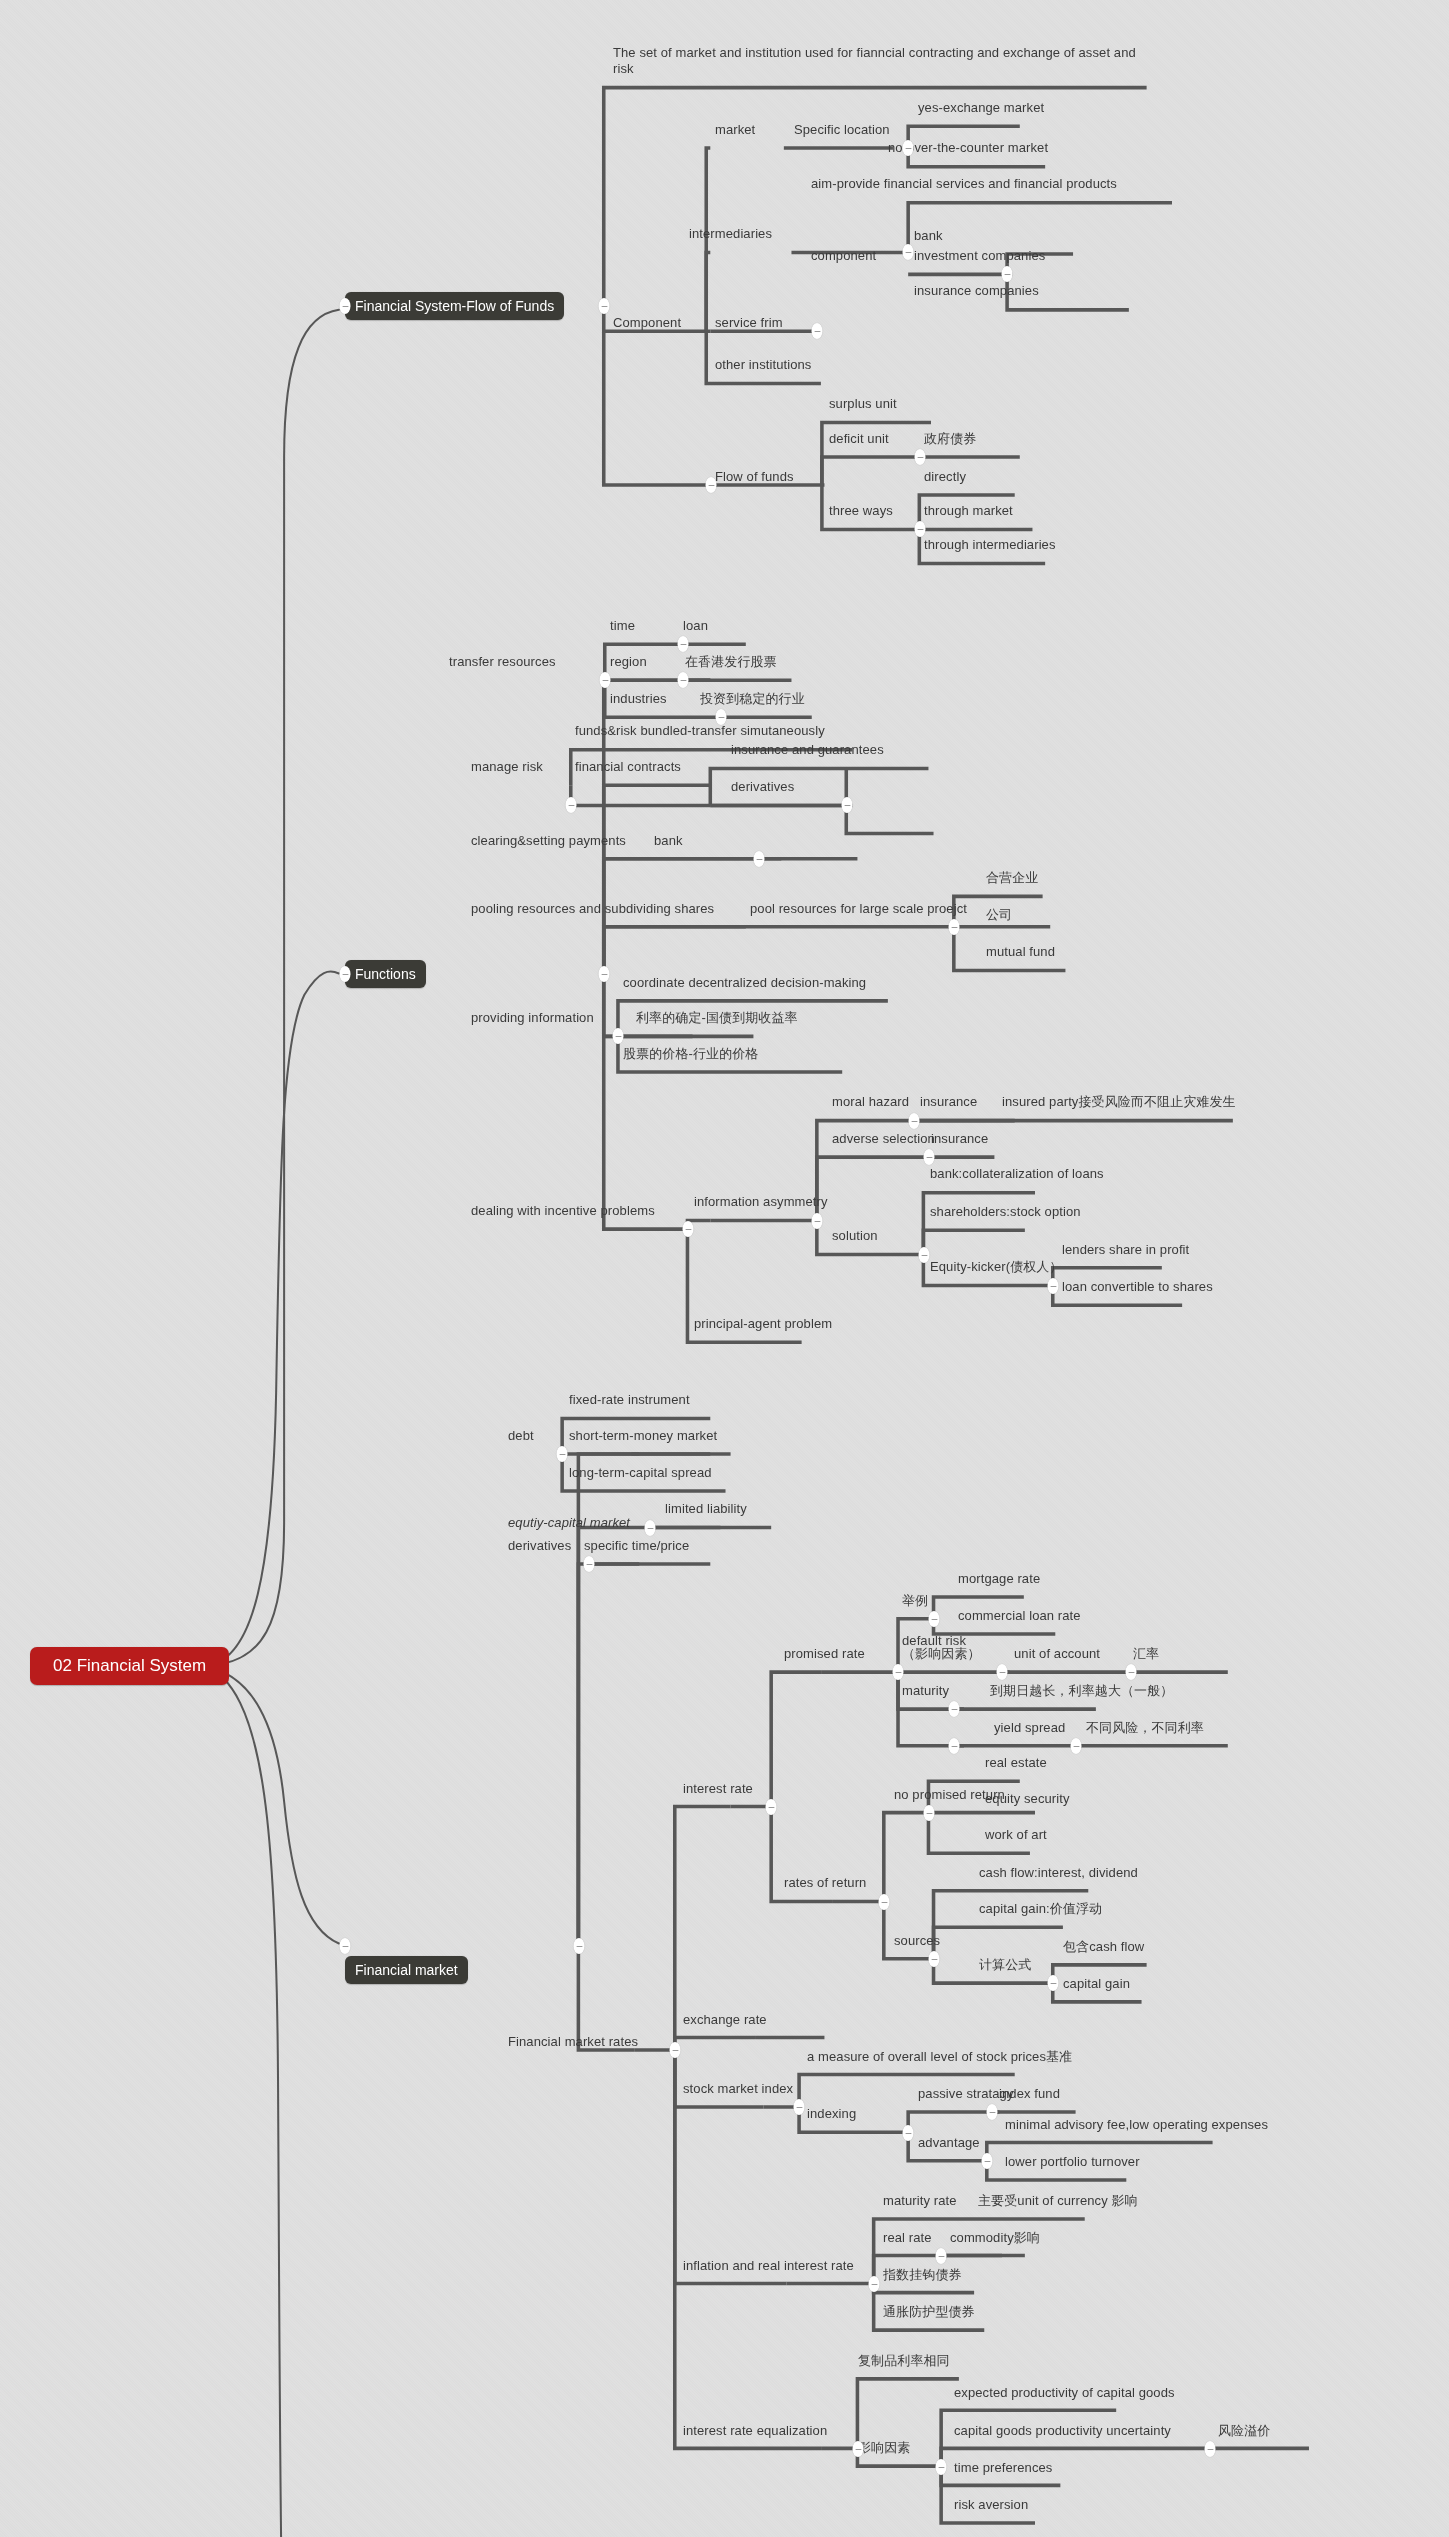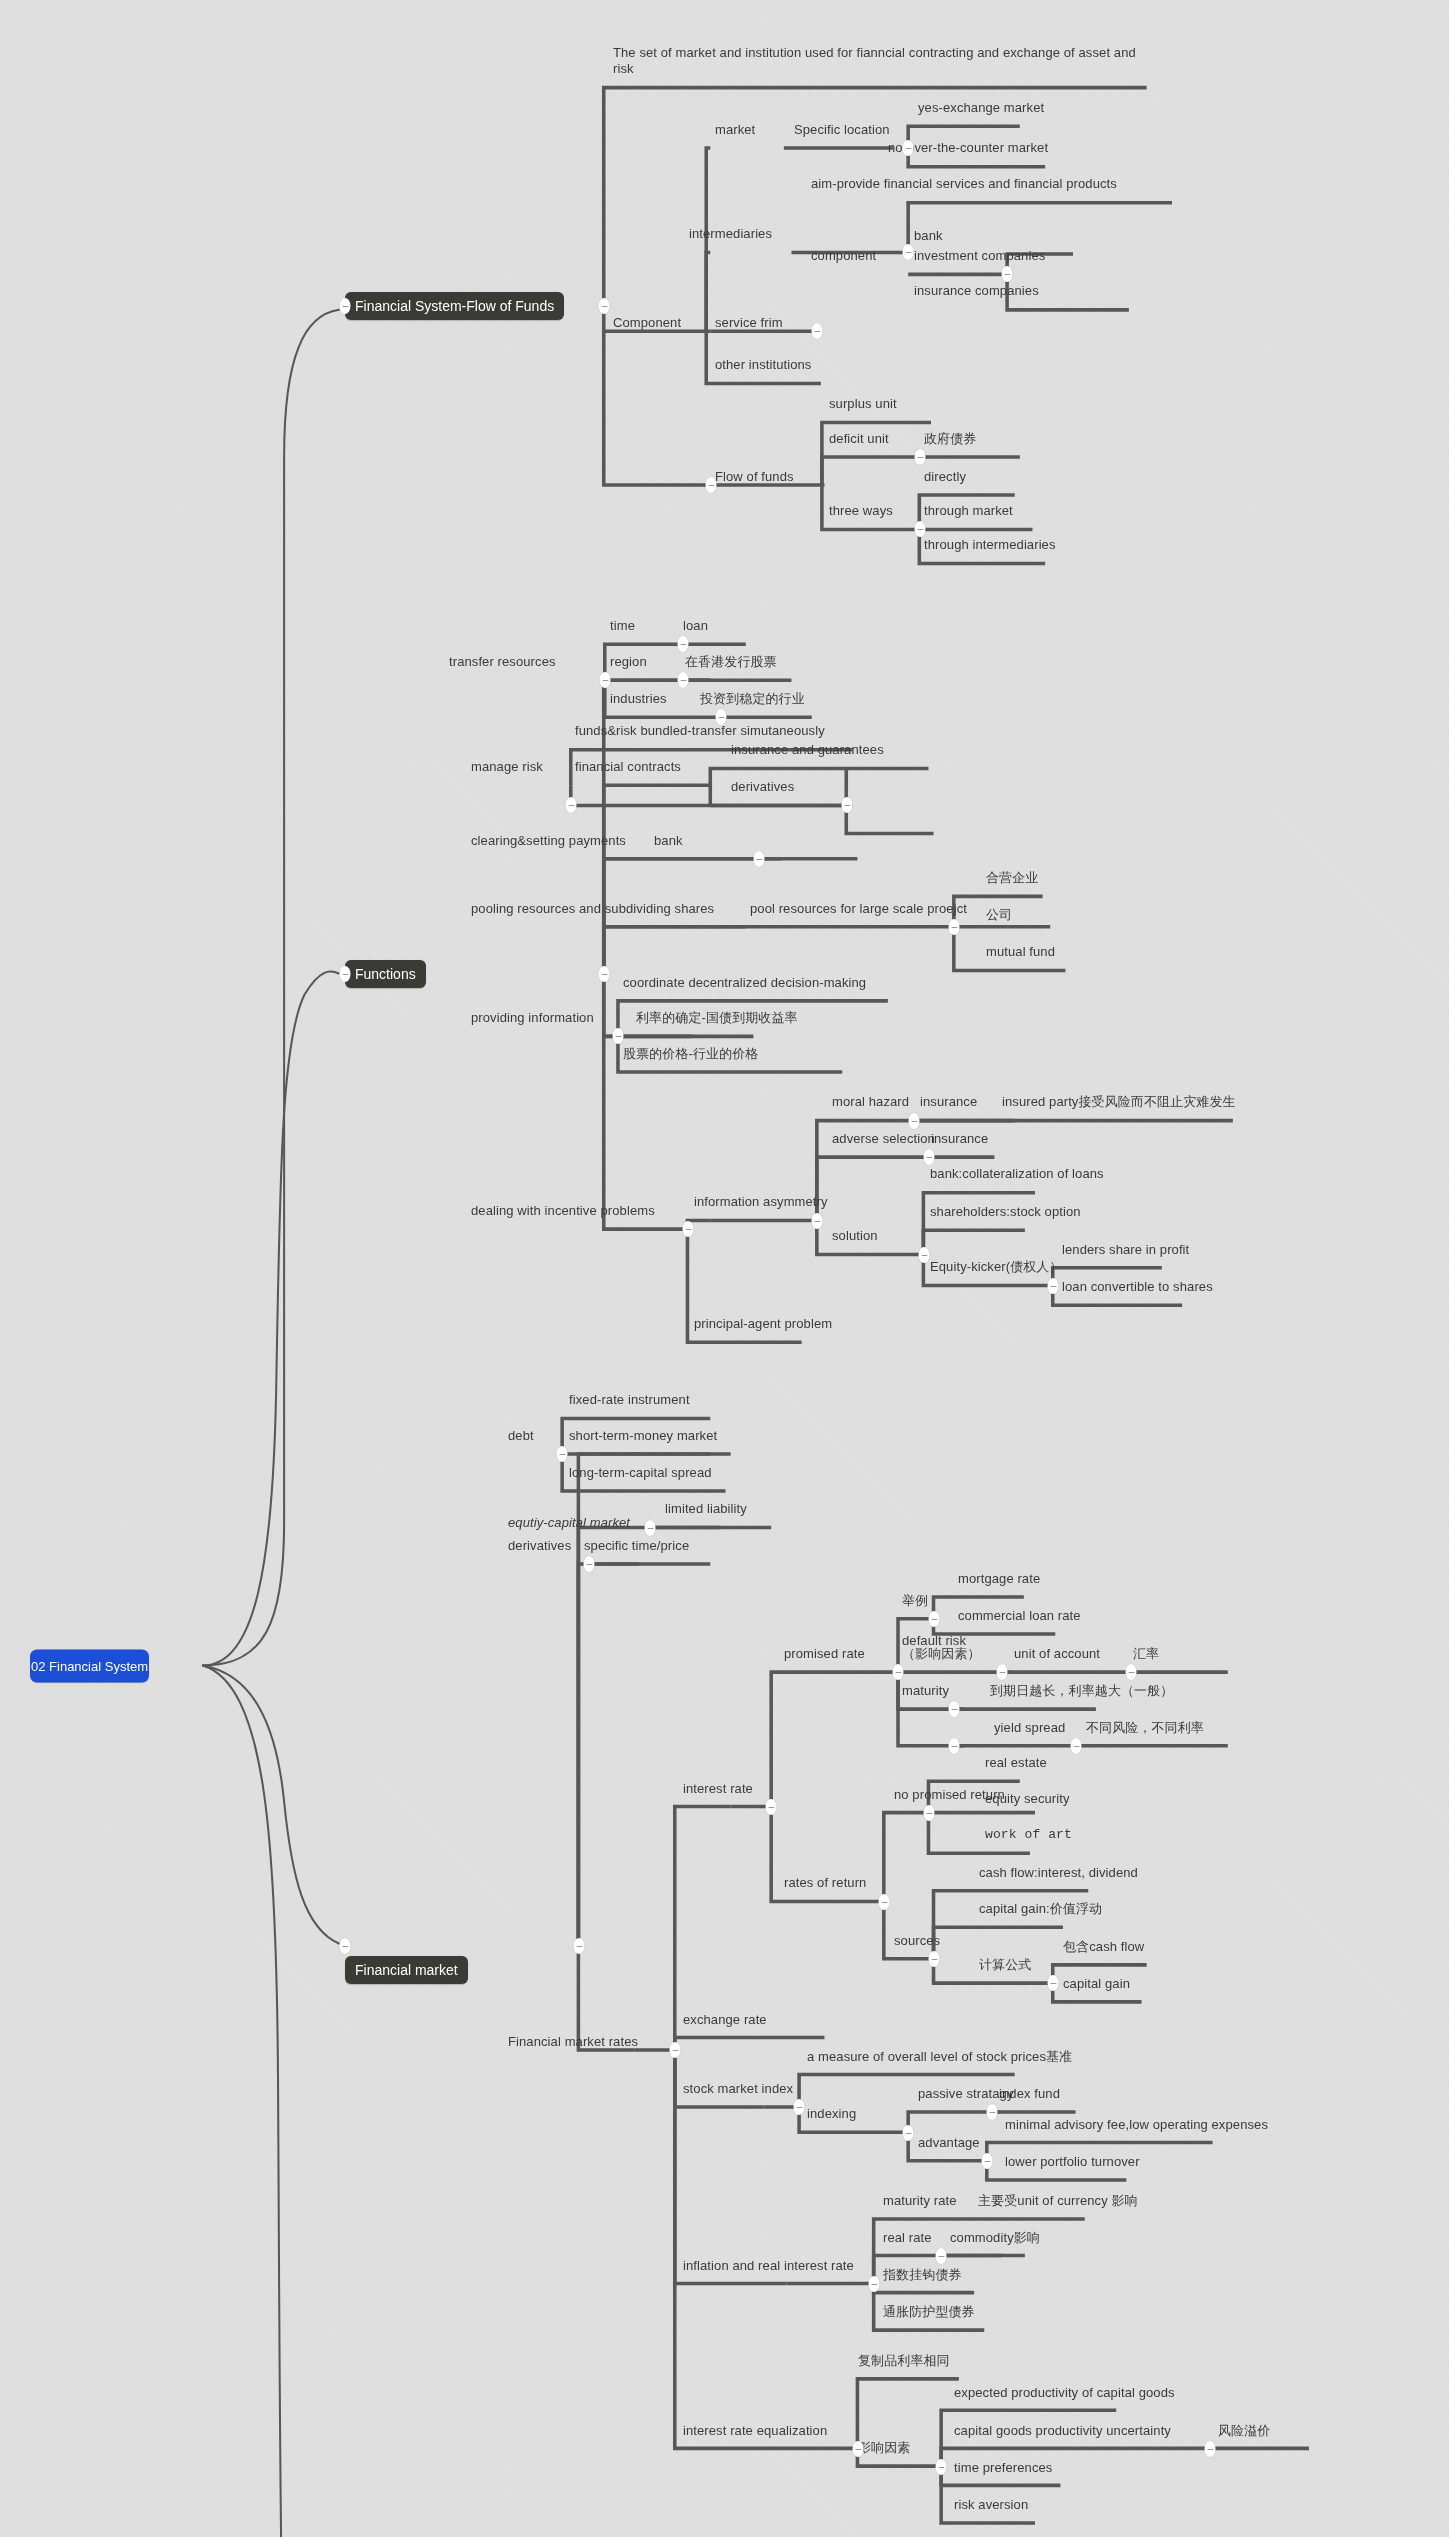--- a/index.html
+++ b/index.html
@@ -24,25 +24,25 @@
   .node{position:absolute;white-space:nowrap;}
   .leaf{
     color:#3a3a3a;
     font-size:13px;
     line-height:1.25;
     letter-spacing:0.1px;
     transform:translateY(-100%);
   }
   .leaf.wrap{white-space:normal;}
   .root{
-    background:#1d4ed8;
+    background:#b91c1c;
     color:#ffffff;
-    font-size:13px;
+    font-size:17px;
     border-radius:7px;
-    padding:9px 1px;
+    padding:9px 23px;
     box-shadow:0 0.5px 1px rgba(0,0,0,.22);
     transform:translateY(-50%);
   }
   .branch{
     background:#3b3b36;
     color:#ffffff;
     font-size:14px;
     border-radius:6px;
     padding:6px 10px;
     box-shadow:0 0.5px 1px rgba(0,0,0,.2);
@@ -371,21 +371,21 @@
     <div class="node leaf" style="left: 1133px; top: 1662px;">汇率</div>
     <div class="node leaf" style="left: 902px; top: 1699px;">maturity</div>
     <div class="node leaf" style="left: 990px; top: 1699px;">到期日越长，利率越大（一般）</div>
     <div class="node leaf" style="left: 902px; top: 1649px;">default risk</div>
     <div class="node leaf" style="left: 994px; top: 1736px;">yield spread</div>
     <div class="node leaf" style="left: 1086px; top: 1736px;">不同风险，不同利率</div>
     <div class="node leaf" style="left: 784px; top: 1891px;">rates of return</div>
     <div class="node leaf" style="left: 894px; top: 1803px;">no promised return</div>
     <div class="node leaf" style="left: 985px; top: 1771px;">real estate</div>
     <div class="node leaf" style="left: 985px; top: 1807px;">equity security</div>
-    <div class="node leaf" style="left: 985px; top: 1843px; font-family: Liberation Mono, monospace;">work of art</div>
+    <div class="node leaf" style="left: 985px; top: 1843px;">work of art</div>
     <div class="node leaf" style="left: 894px; top: 1949px;">sources</div>
     <div class="node leaf" style="left: 979px; top: 1881px;">cash flow:interest, dividend</div>
     <div class="node leaf" style="left: 979px; top: 1917px;">capital gain:价值浮动</div>
     <div class="node leaf" style="left: 979px; top: 1973px;">计算公式</div>
     <div class="node leaf" style="left: 1063px; top: 1955px;">包含cash flow</div>
     <div class="node leaf" style="left: 1063px; top: 1992px;">capital gain</div>
     <div class="node leaf" style="left: 683px; top: 2028px;">exchange rate</div>
     <div class="node leaf" style="left: 683px; top: 2097px;">stock market index</div>
     <div class="node leaf" style="left: 807px; top: 2065px;">a measure of overall level of stock prices基准</div>
     <div class="node leaf" style="left: 807px; top: 2122px;">indexing</div>

